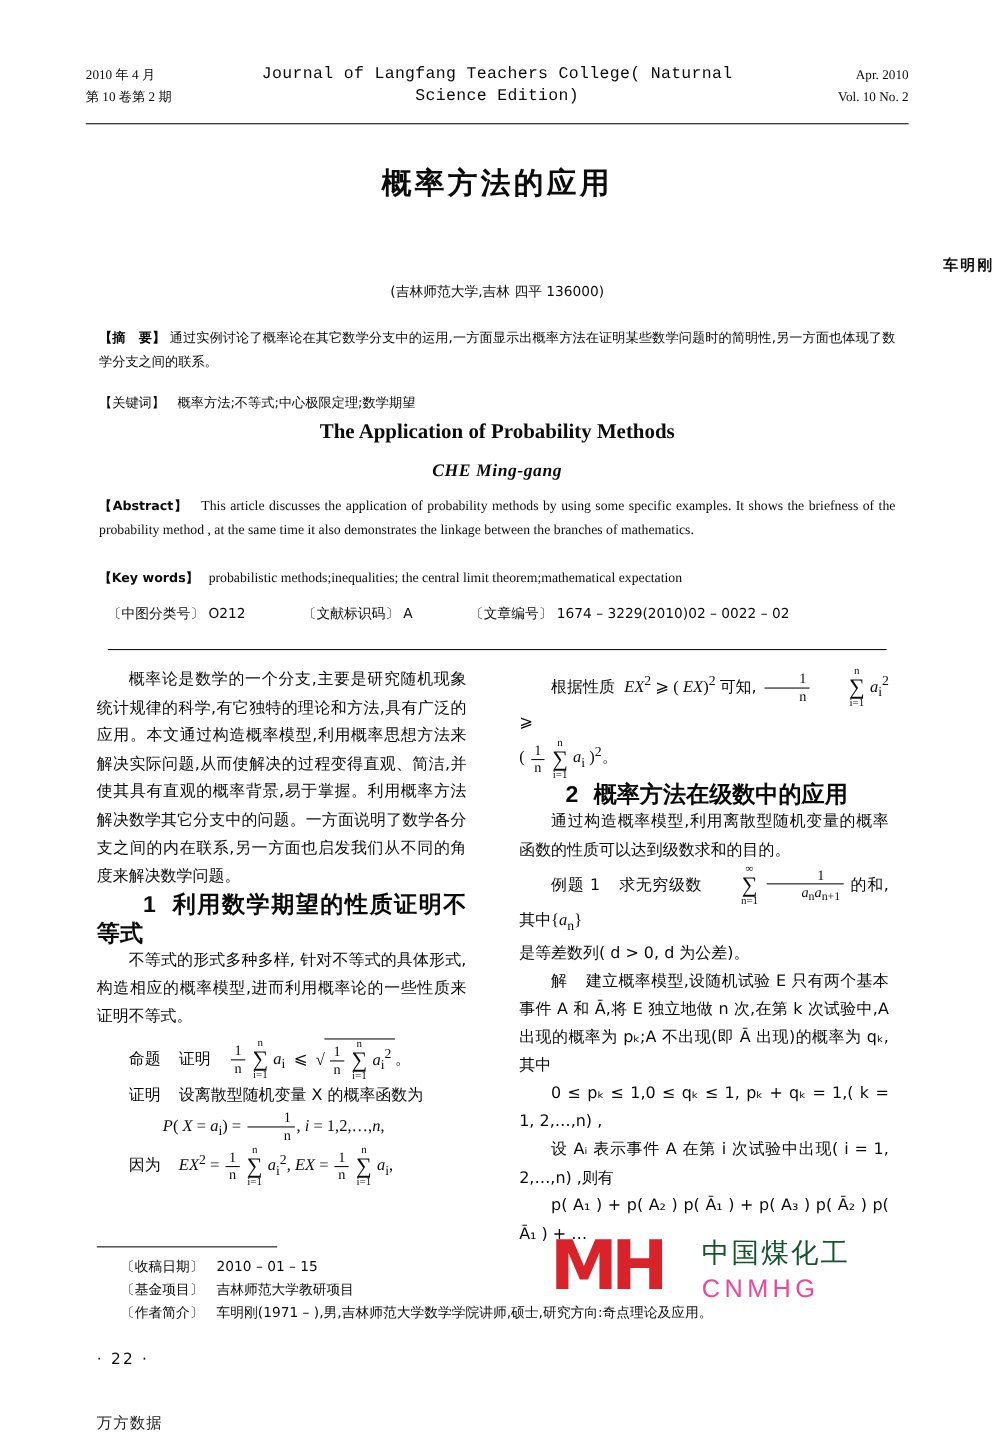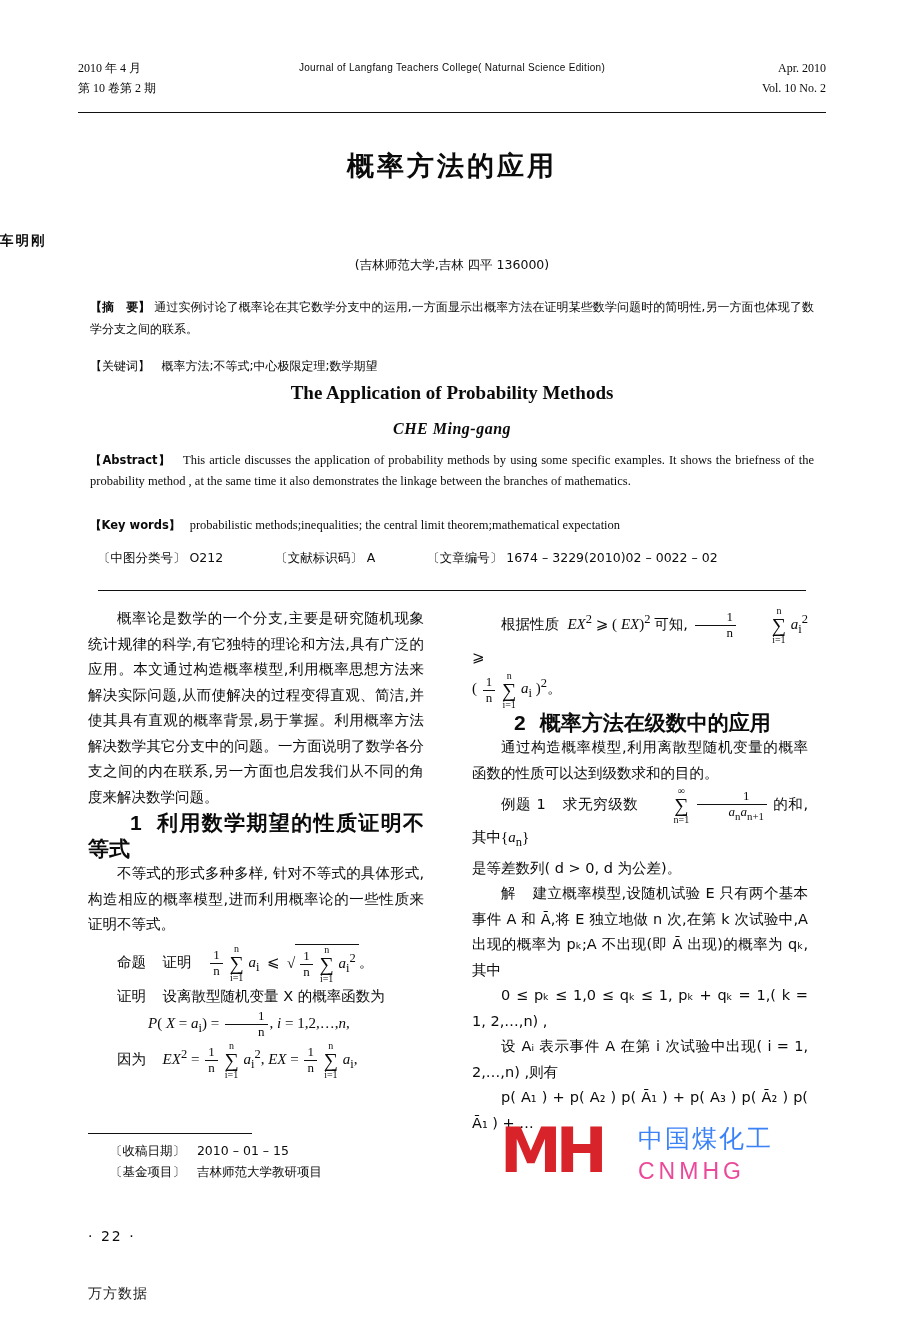--- a/index.html
+++ b/index.html
@@ -46,22 +46,22 @@
     flex: 1;
     text-align: center;
     line-height: 20px;
   }
   .hdr-cn {
     font-size: 13px;
     font-family: "DejaVu Sans", sans-serif;
     letter-spacing: 0.5px;
   }
   .hdr-en {
-    font-size: 10px;
-    font-family: Liberation Sans, sans-serif;
+    font-size: 15px;
+    font-family: Liberation Mono, monospace;
     letter-spacing: 0.3px;
   }
   .rule {
     position: absolute;
     left: 78px;
     width: 748px;
     border-top: 1.3px solid #111;
   }
   .rule.top { top: 112px; }
 
@@ -73,21 +73,21 @@
     text-align: center;
     font-size: 27px;
     font-weight: bold;
     font-family: "DejaVu Sans", sans-serif;
     letter-spacing: 3px;
   }
   .author {
     position: absolute;
     left: 0; top: 232px;
     width: 904px;
-    text-align: left;
+    text-align: right;
     font-size: 13.5px;
     font-family: "DejaVu Sans", sans-serif;
     font-weight: bold;
     letter-spacing: 2px;
   }
   .affil {
     position: absolute;
     left: 0; top: 257px;
     width: 904px;
     text-align: center;
@@ -295,21 +295,21 @@
     font-family: "DejaVu Sans", sans-serif;
     color: #d8232a;
     letter-spacing: -6px;
     line-height: 62px;
   }
   .logo .cn {
     position: absolute;
     left: 138px; top: 2px;
     font-size: 25px;
     font-family: "DejaVu Sans", sans-serif;
-    color: #3b82f6;
+    color: #14532d;
     letter-spacing: 2px;
     font-weight: 500;
   }
   .logo .en {
     position: absolute;
     left: 138px; top: 38px;
     font-size: 23px;
     font-family: "Liberation Sans", sans-serif;
     color: #ec4899;
     letter-spacing: 4px;
@@ -484,17 +484,21 @@
   <div class="fn-rule"></div>
   <div class="footnote">
     <span class="fl">
       <span class="k">〔收稿日期〕</span>
       &nbsp;&nbsp;<span>2010 – 01 – 15</span>
     </span>
     <span class="fl">
       <span class="k">〔基金项目〕</span>
       &nbsp;&nbsp;<span>吉林师范大学教研项目</span>
     </span>
+    <span class="fl">
+      <span class="k">〔作者简介〕</span>
+      &nbsp;&nbsp;<span>车明刚(1971 – ),男,吉林师范大学数学学院讲师,硕士,研究方向:奇点理论及应用。</span>
+    </span>
   </div>
 
   <div class="pageno">· 22 ·</div>
   <div class="wanfang">万方数据</div>
 </div>
 
 </body></html>

